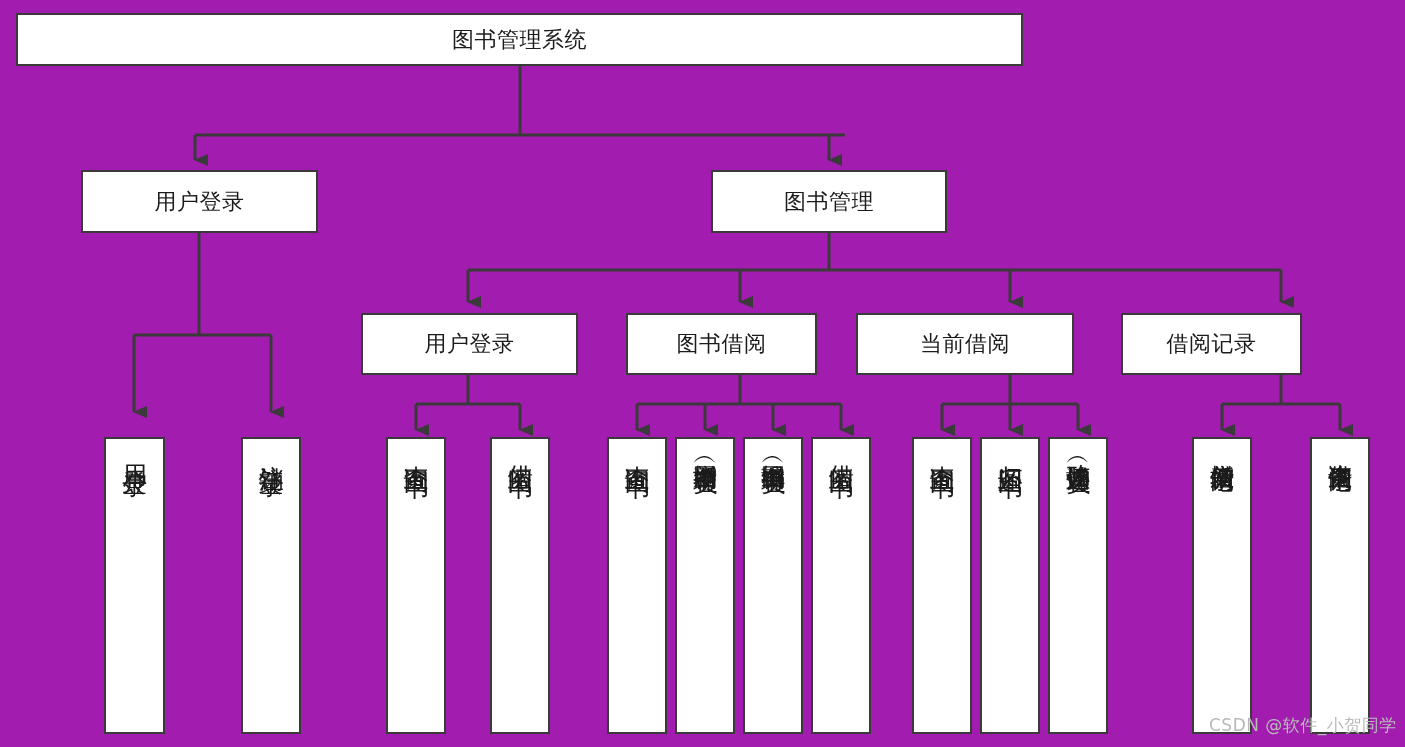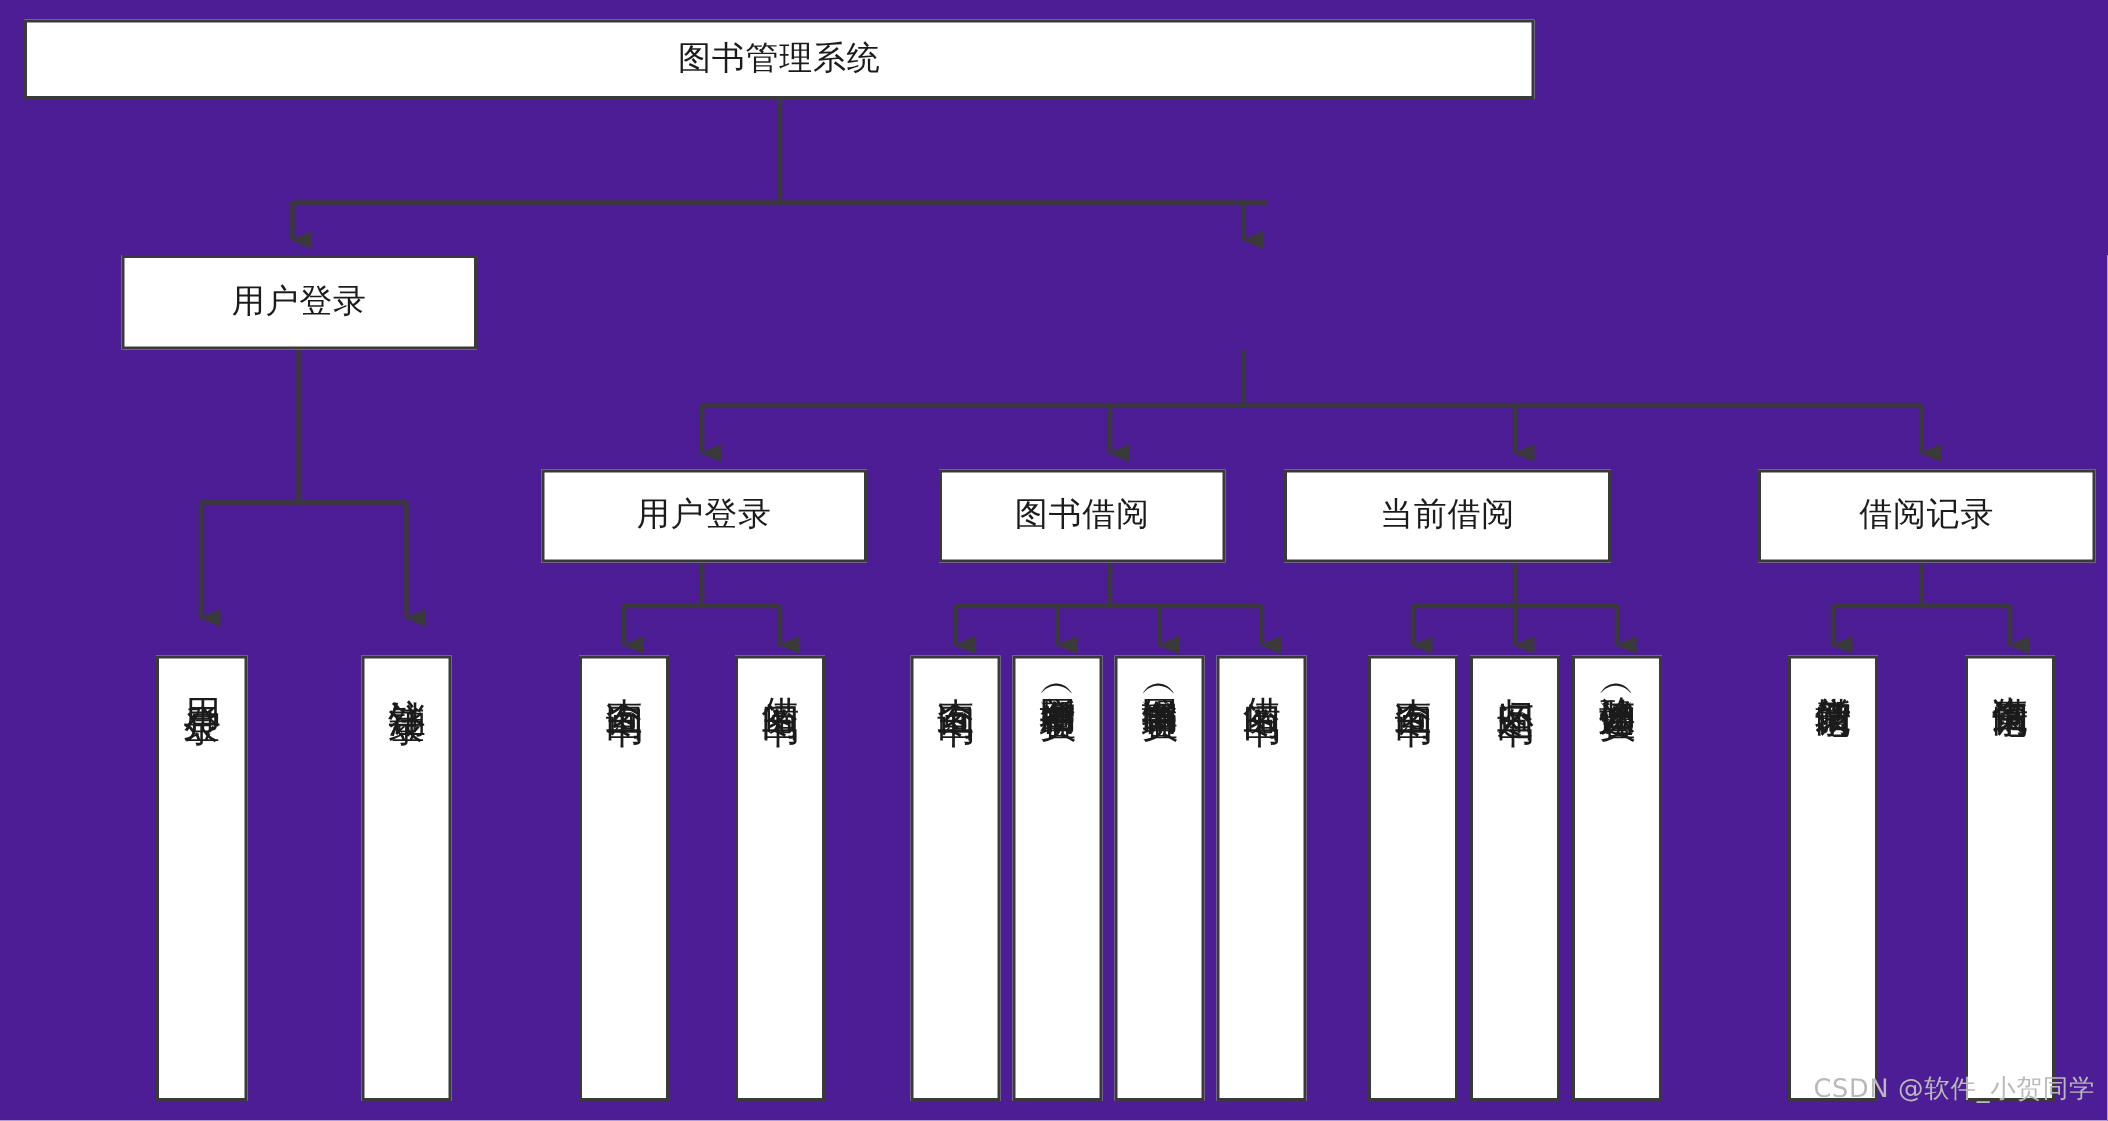--- a/index.html
+++ b/index.html
@@ -7,21 +7,21 @@
     padding: 0;
     background: #ffffff;
   }
   body {
     font-family: "DejaVu Sans", "Liberation Sans", sans-serif;
   }
   #canvas {
     position: relative;
     width: 1405px;
     height: 747px;
-    background: #4c1d95;
+    background: #a21caf;
     overflow: hidden;
   }
   svg.wires {
     position: absolute;
     left: 0;
     top: 0;
     width: 1405px;
     height: 747px;
     pointer-events: none;
   }
@@ -126,31 +126,34 @@
     </g>
   </svg>
 
   <div class="node horiz" style="left:16px; top:13px; width:1007px; height:53px;">
     <span class="lbl">图书管理系统</span>
   </div>
 
   <div class="node horiz" style="left:81px; top:170px; width:237px; height:63px;">
     <span class="lbl">用户登录</span>
   </div>
+  <div class="node horiz" style="left:711px; top:170px; width:236px; height:63px;">
+    <span class="lbl">图书管理</span>
+  </div>
 
   <div class="node horiz" style="left:361px; top:313px; width:217px; height:62px;">
     <span class="lbl">用户登录</span>
   </div>
   <div class="node horiz" style="left:626px; top:313px; width:191px; height:62px;">
     <span class="lbl">图书借阅</span>
   </div>
   <div class="node horiz" style="left:856px; top:313px; width:218px; height:62px;">
     <span class="lbl">当前借阅</span>
   </div>
-  <div class="node horiz" style="left:1172px; top:313px; width:225px; height:62px;">
+  <div class="node horiz" style="left:1121px; top:313px; width:181px; height:62px;">
     <span class="lbl">借阅记录</span>
   </div>
 
   <div class="node vert" style="left:104px; top:437px; width:61px; height:297px;">
     <span class="lbl">用户登录</span>
   </div>
   <div class="node vert" style="left:241px; top:437px; width:60px; height:297px;">
     <span class="lbl">注销登录</span>
   </div>
 

